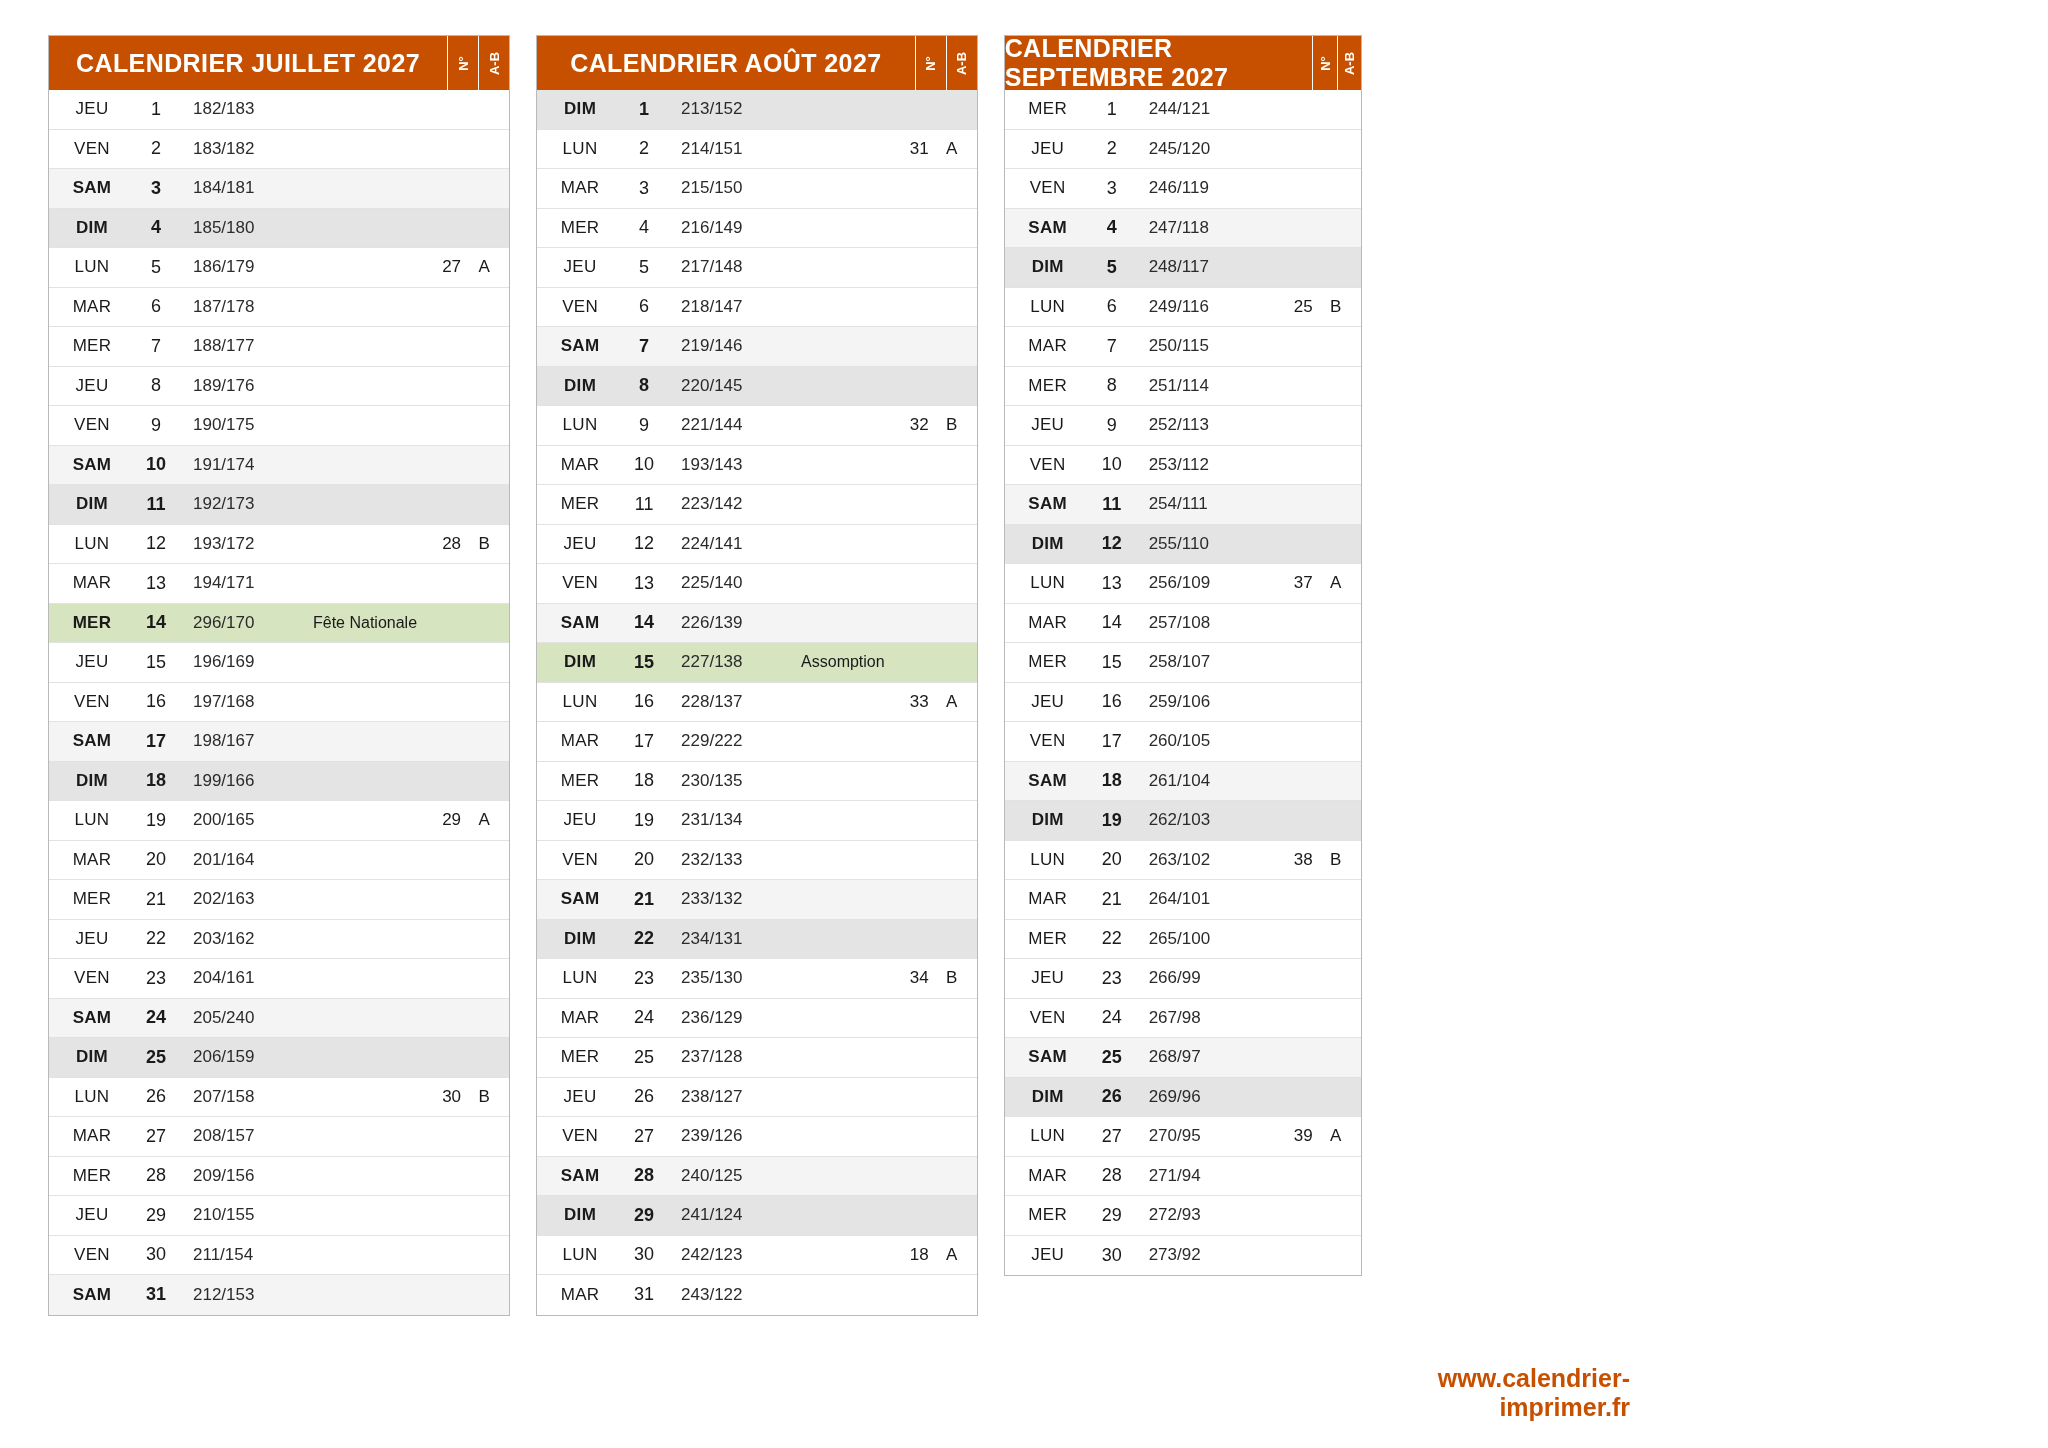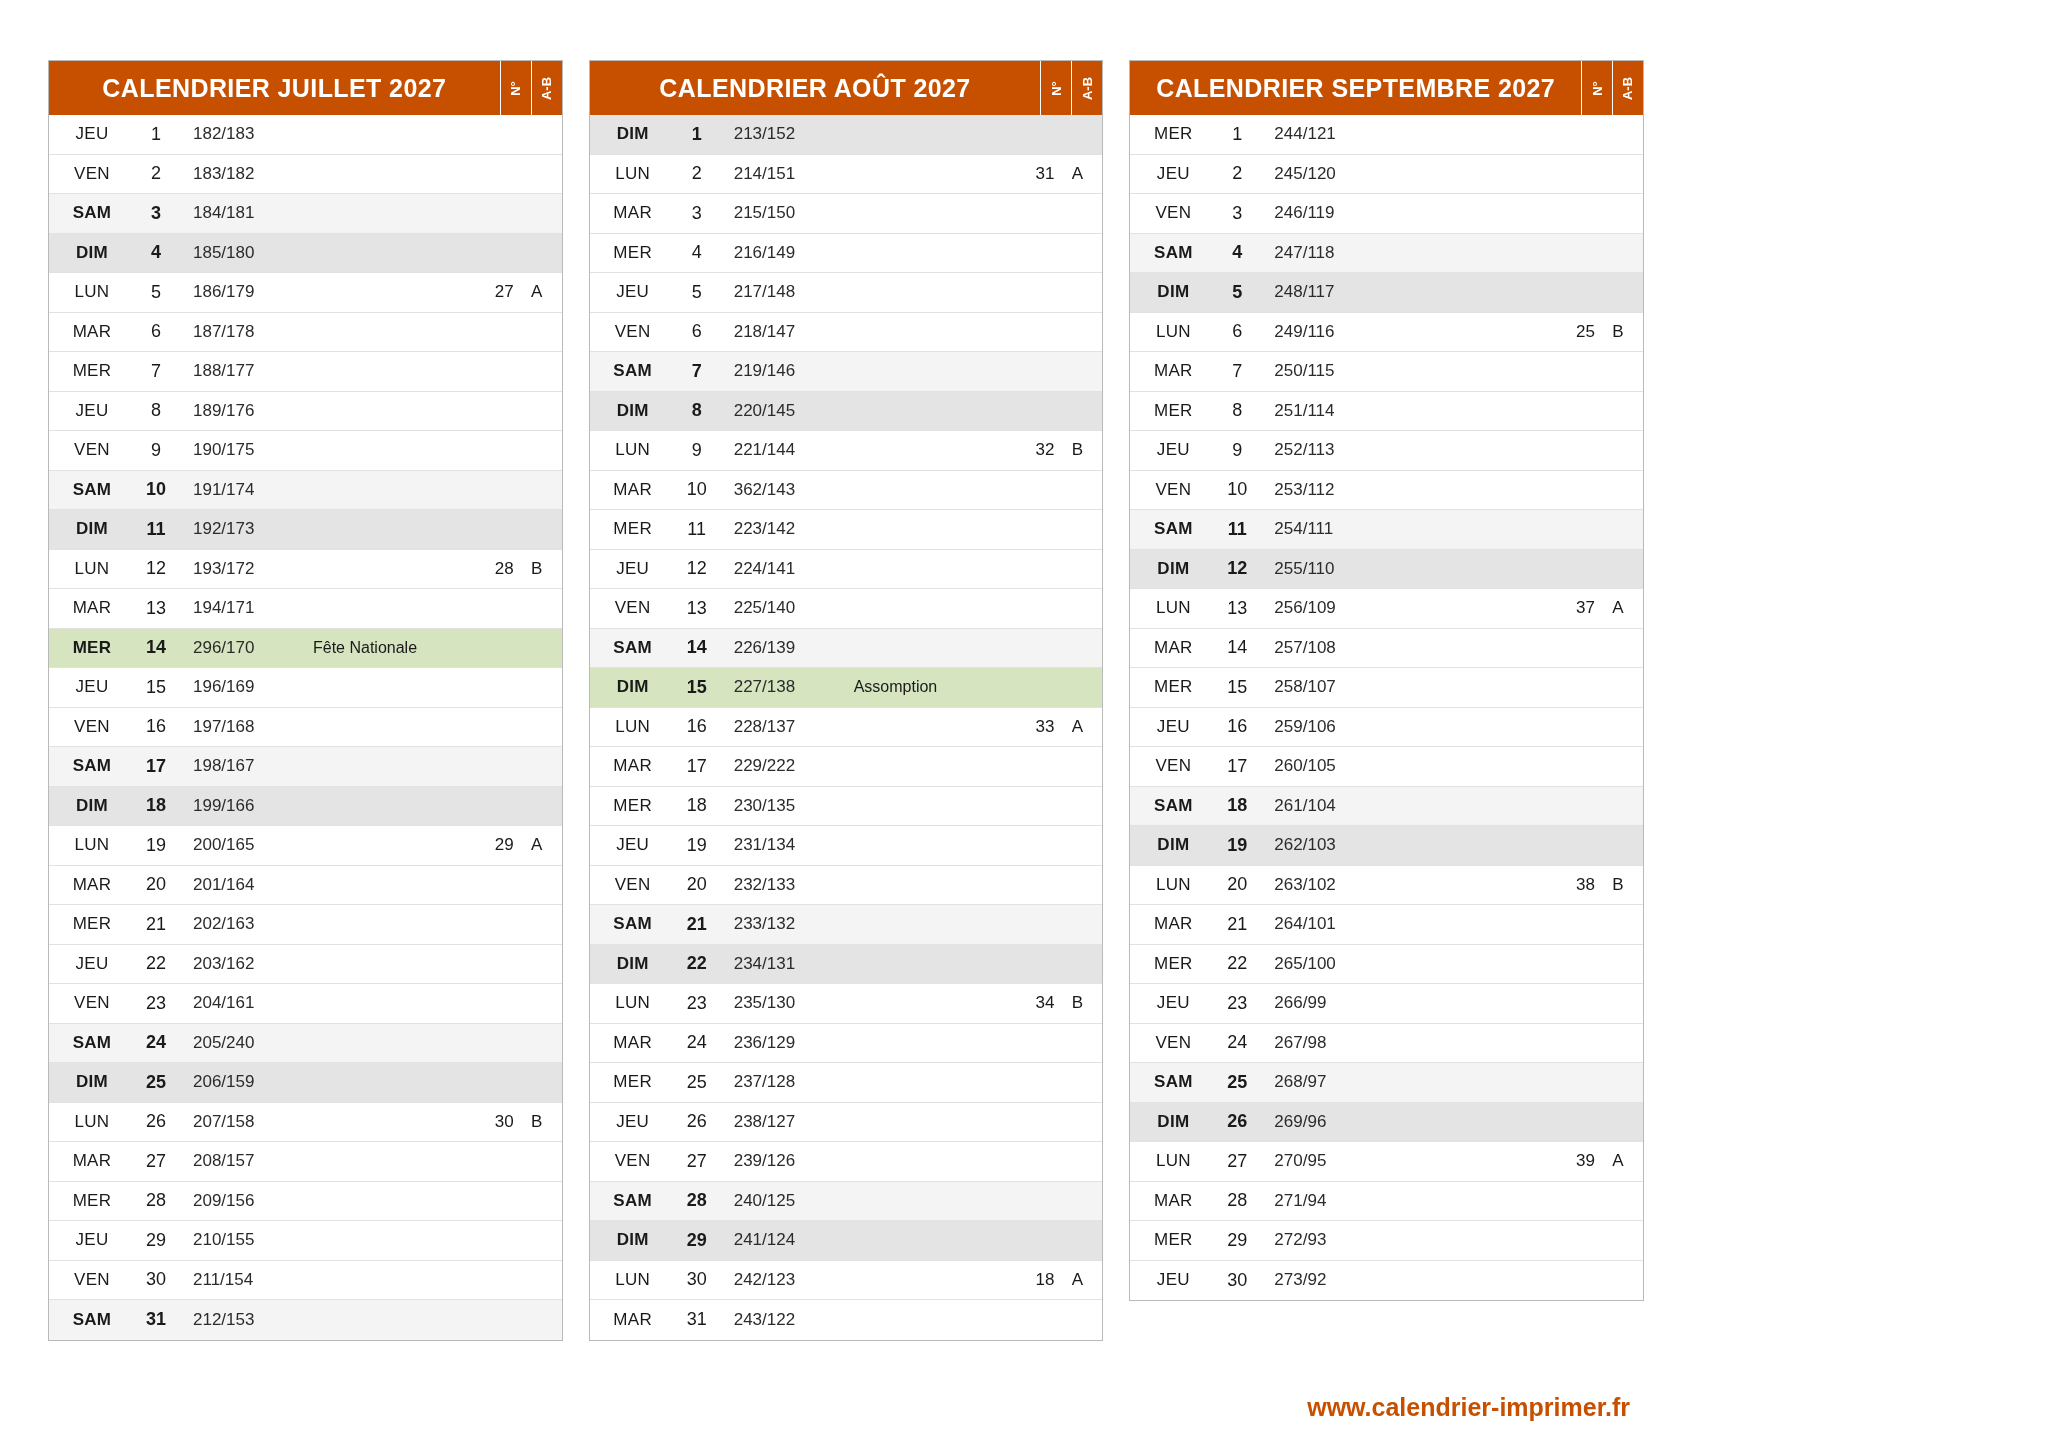--- a/index.html
+++ b/index.html
@@ -11,23 +11,22 @@
     width: 2048px;
     height: 1448px;
     font-family: "Liberation Sans", sans-serif;
     position: relative;
     overflow: hidden;
   }
   .page {
     box-sizing: border-box;
     width: 1692px;
     height: 1448px;
-    padding: 60px 48px 0 48px;
+    padding: 35px 48px 0 48px;
     display: flex;
-    flex-direction: column;
   }
   .months {
     display: flex;
     flex-direction: row;
     gap: 26px;
     align-items: flex-start;
   }
   .month {
     flex: 1 1 0;
     border: 1px solid #b9b9b9;
@@ -480,21 +479,21 @@
             <div class="c-day">LUN</div>
             <div class="c-num">9</div>
             <div class="c-doy">221/144</div>
             <div class="c-label"></div>
             <div class="c-week">32</div>
             <div class="c-ab">B</div>
           </div>
           <div class="row">
             <div class="c-day">MAR</div>
             <div class="c-num">10</div>
-            <div class="c-doy">362/143</div>
+            <div class="c-doy">193/143</div>
             <div class="c-label"></div>
             <div class="c-week"></div>
             <div class="c-ab"></div>
           </div>
           <div class="row">
             <div class="c-day">MER</div>
             <div class="c-num">11</div>
             <div class="c-doy">223/142</div>
             <div class="c-label"></div>
             <div class="c-week"></div>

